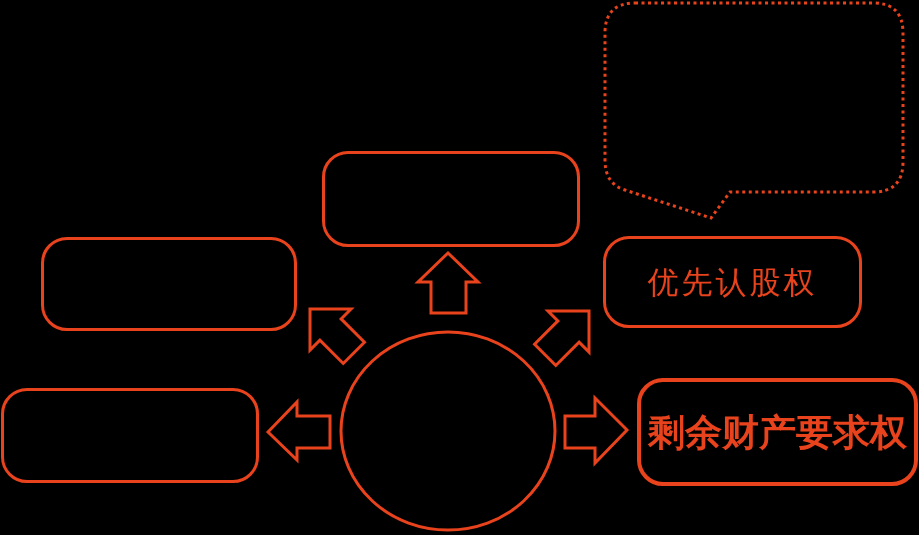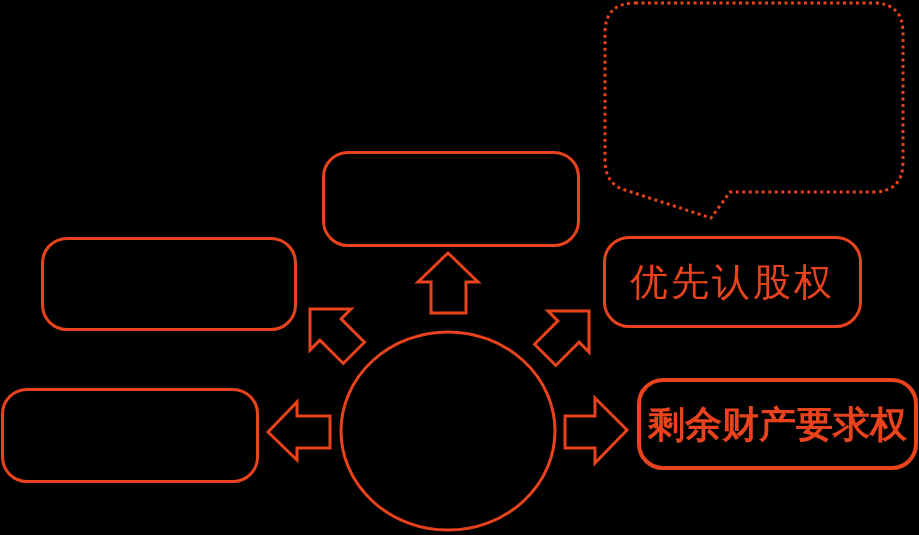--- a/index.html
+++ b/index.html
@@ -42,27 +42,27 @@
     border-radius: 26px;
     display: flex;
     align-items: center;
     justify-content: center;
     color: var(--accent);
   }
   .box--top-left    { left: 41px;  top: 237px; width: 256px; height: 94px; }
   .box--top-middle  { left: 322px; top: 151px; width: 258px; height: 96px; }
   .box--bottom-left { left: 1px;   top: 388px; width: 258px; height: 95px; }
   .box--preemptive  { left: 603px; top: 236px; width: 259px; height: 92px; }
-  .box--residual    { left: 637px; top: 378px; width: 281px; height: 92px; border-width: 4px; }
+  .box--residual    { left: 637px; top: 378px; width: 281px; height: 108px; border-width: 4px; }
   .box__label {
     white-space: nowrap;
     line-height: 1;
   }
   .box--preemptive .box__label {
-    font-size: 38px;
+    font-size: 31px;
     font-weight: 400;
     letter-spacing: 3px;
   }
   .box--residual .box__label {
     font-size: 37px;
     font-weight: 700;
     letter-spacing: 0;
   }
 </style>
 </head>

